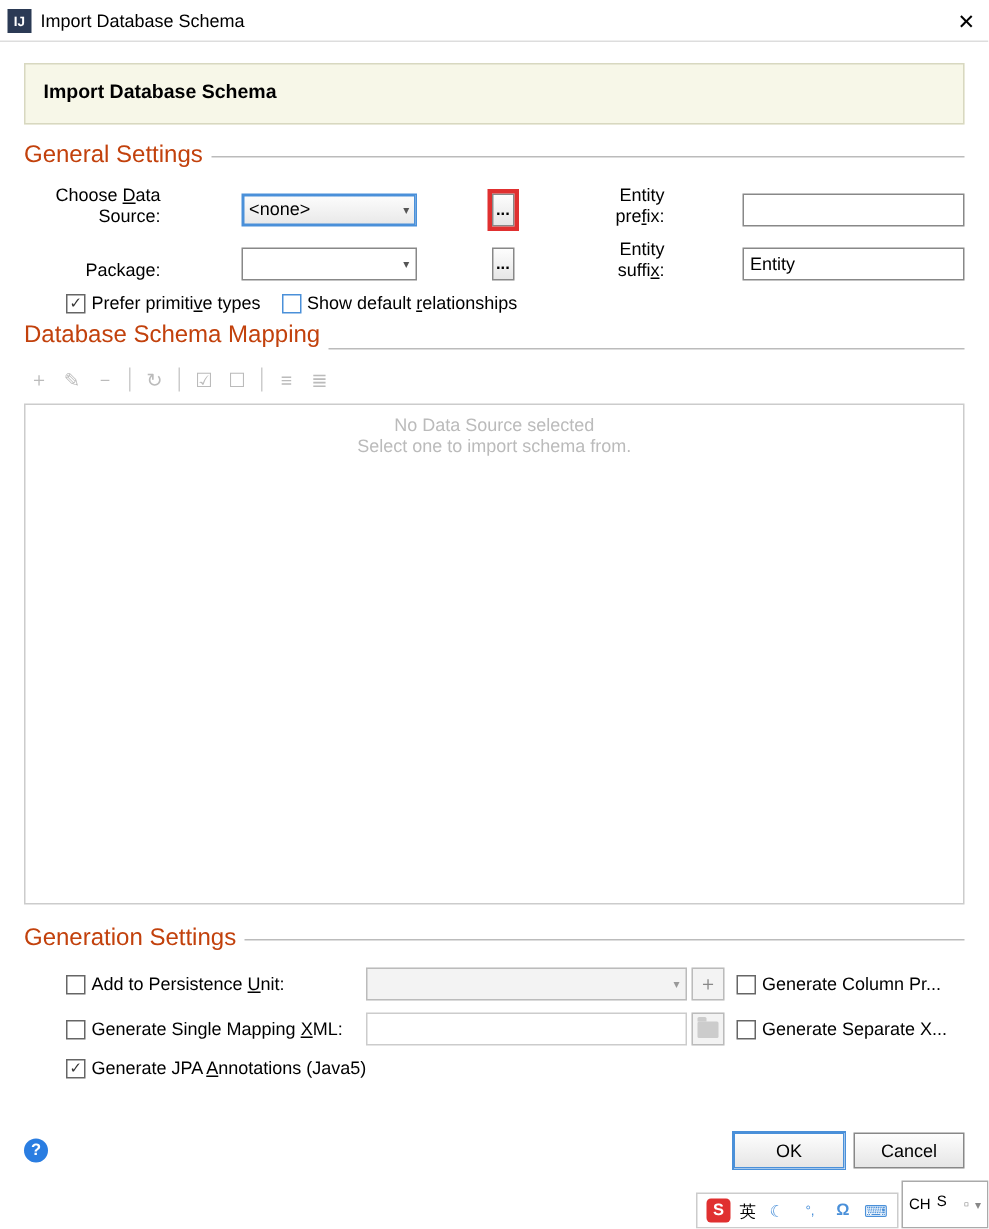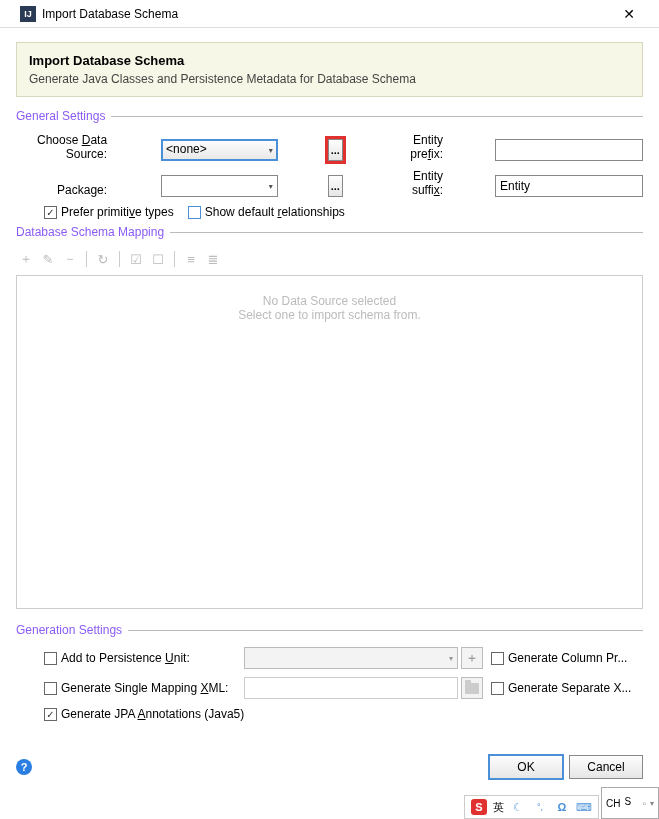--- a/index.html
+++ b/index.html
@@ -1,42 +1,42 @@
 <!DOCTYPE html>
 <html><head>
 <meta charset="utf-8">
 <style>
 * { box-sizing: border-box; margin: 0; padding: 0; }
 body { font-family: "Segoe UI", Tahoma, sans-serif; font-size: 12px; background: #fff; width: 659px; height: 819px; overflow: hidden; position: relative; }
-.titlebar { display: flex; align-items: center; height: 28px; border-bottom: 1px solid #ddd; padding: 0 20px; }
+.titlebar { display: flex; align-items: center; height: 28px; border-bottom: 1px solid #ddd; padding: 0 5px; }
 .titlebar .app-icon { width: 16px; height: 16px; background: #2b3a55; margin-right: 6px; display: inline-flex; align-items: center; justify-content: center; color: #fff; font-size: 9px; font-weight: bold; }
 .titlebar .title { flex: 1; font-size: 12px; }
 .titlebar .close { font-size: 14px; cursor: pointer; padding: 0 4px; }
 .content { padding: 14px 16px 8px 16px; }
 .header-panel { background: #f7f7e8; border: 1px solid #d8d8c0; padding: 10px 12px; margin-bottom: 12px; }
 .header-panel .h-title { font-weight: bold; font-size: 13px; margin-bottom: 4px; }
 .header-panel .h-sub { font-size: 12px; color: #444; }
 .section-label-row { display: flex; align-items: center; margin: 6px 0 10px 0; }
 .section-label-row .sep { flex: 1; height: 1px; background: #bbb; margin-left: 6px; }
-.section-label { font-size: 12px; color: #8b5cf6; }
+.section-label { font-size: 16px; color: #c2410c; }
 .form-row { display: flex; align-items: flex-end; margin-bottom: 8px; gap: 46px; }
 .form-label { width: 148px; text-align: right; padding-right: 8px; font-size: 12px; }
 .select-box { height: 22px; border: 1px solid #888; background: linear-gradient(#fdfdfd,#e8e8e8); padding: 2px 4px; font-size: 12px; position: relative; }
 .select-box.highlight { border: 1px solid #4a90d9; box-shadow: 0 0 0 1px #4a90d9 inset; }
 .select-arrow { position: absolute; right: 4px; top: 50%; transform: translateY(-50%); font-size: 8px; color: #555; }
 .browse-btn { width: 22px; height: 22px; border: 1px solid #888; background: linear-gradient(#fdfdfd,#e6e6e6); margin-left: 4px; display: flex; align-items: center; justify-content: center; font-weight: bold; font-size: 11px; }
 .browse-btn.red { outline: 3px solid #e03030; outline-offset: 0; }
 .text-input { height: 22px; border: 1px solid #888; padding: 2px 4px; font-size: 12px; background: #fff; }
 .checkbox-row { display: flex; align-items: center; margin-bottom: 6px; margin-left: 28px; gap: 14px; }
 .checkbox { display: inline-flex; align-items: center; gap: 4px; font-size: 12px; }
 .checkbox .box { width: 13px; height: 13px; border: 1px solid #666; display: inline-flex; align-items: center; justify-content: center; font-size: 10px; color: #333; background: #fff; }
 .toolbar { display: flex; align-items: center; gap: 2px; margin: 6px 0; }
 .toolbar .tb-btn { width: 20px; height: 20px; display: flex; align-items: center; justify-content: center; color: #bbb; font-size: 13px; }
 .toolbar .divider { width: 1px; height: 16px; background: #ccc; margin: 0 4px; }
-.schema-panel { border: 1px solid #ccc; height: 334px; padding-top: 18px; text-align: center; color: #bbb; font-size: 12px; }
+.schema-panel { border: 1px solid #ccc; height: 334px; padding-top: 6px; text-align: center; color: #bbb; font-size: 12px; }
 .gen-row { display: flex; align-items: center; margin-bottom: 8px; }
 .gen-row .lbl { width: 228px; display: flex; align-items: flex-start; gap: 4px; padding-left: 28px; }
 .gen-combo { flex: 1; height: 22px; border: 1px solid #bbb; background: #f3f3f3; position: relative; }
 .gen-combo .select-arrow { color: #999; }
 .square-btn { width: 22px; height: 22px; border: 1px solid #bbb; background: #f3f3f3; margin-left: 3px; display: flex; align-items: center; justify-content: center; color: #888; font-size: 13px; }
 .gen-right { width: 152px; margin-left: 8px; display: flex; align-items: center; gap: 4px; }
 .footer { position: absolute; bottom: 34px; left: 0; right: 0; display: flex; align-items: center; padding: 6px 16px; }
 .help-icon { width: 16px; height: 16px; border-radius: 50%; background: #2a7de1; color: #fff; display: flex; align-items: center; justify-content: center; font-size: 11px; font-weight: bold; }
 .footer .spacer { flex: 1; }
 .dlg-btn { height: 24px; min-width: 74px; border: 1px solid #888; background: linear-gradient(#fdfdfd,#e6e6e6); margin-left: 6px; font-size: 12px; }
@@ -54,21 +54,20 @@
 
 <div class="titlebar">
   <span class="app-icon">IJ</span>
   <span class="title">Import Database Schema</span>
   <span class="close">✕</span>
 </div>
 
 <div class="content">
   <div class="header-panel">
     <div class="h-title">Import Database Schema</div>
-    <div class="h-sub">Generate Java Classes and Persistence Metadata for Database Schema</div>
   </div>
 
   <div class="section-label-row">
     <span class="section-label">General Settings</span>
     <span class="sep"></span>
   </div>
 
   <div class="form-row">
     <span class="form-label">Choose <span class="underline">D</span>ata Source:</span>
     <div class="select-box highlight" style="width:174px">
@@ -99,21 +98,21 @@
     <label class="checkbox">
       <span class="box">✓</span>
       <span>Prefer primiti<span class="underline">v</span>e types</span>
     </label>
     <label class="checkbox">
       <span class="box" style="border-color:#4a90d9;"></span>
       <span>Show default <span class="underline">r</span>elationships</span>
     </label>
   </div>
 
-  <div class="section-label-row" style="margin-top:4px;">
+  <div class="section-label-row" style="margin-top:4px;align-items:flex-end;">
     <span class="section-label">Database Schema Mapping</span>
     <span class="sep"></span>
   </div>
 
   <div class="toolbar">
     <span class="tb-btn">＋</span>
     <span class="tb-btn">✎</span>
     <span class="tb-btn">－</span>
     <span class="divider"></span>
     <span class="tb-btn">↻</span>

